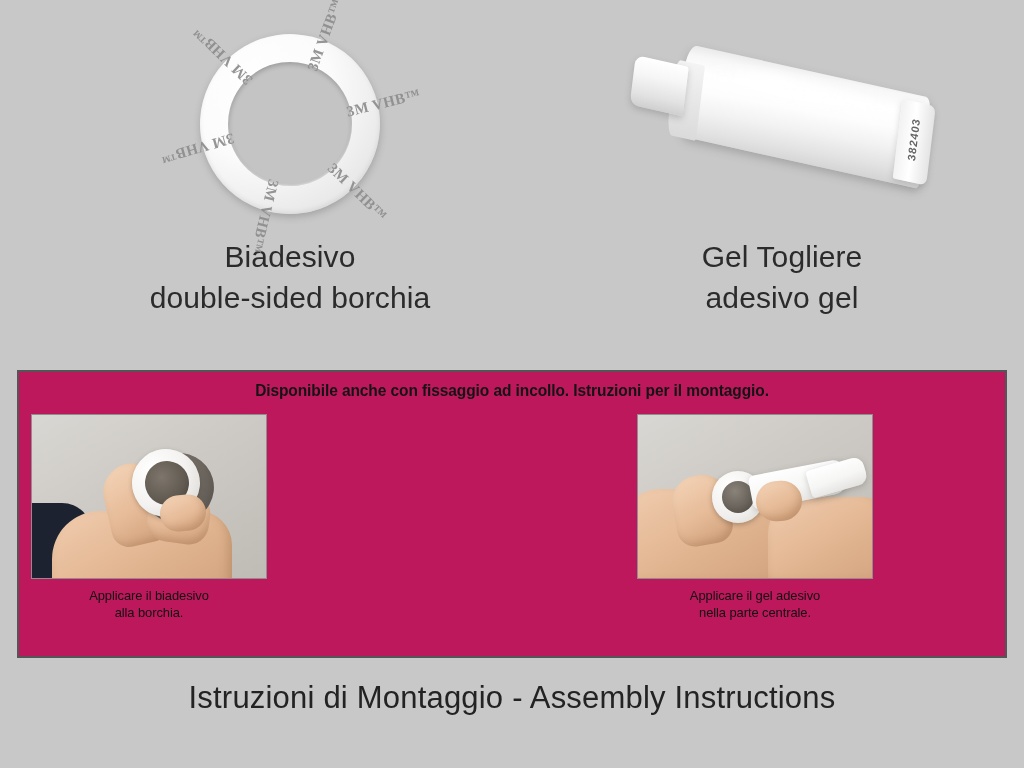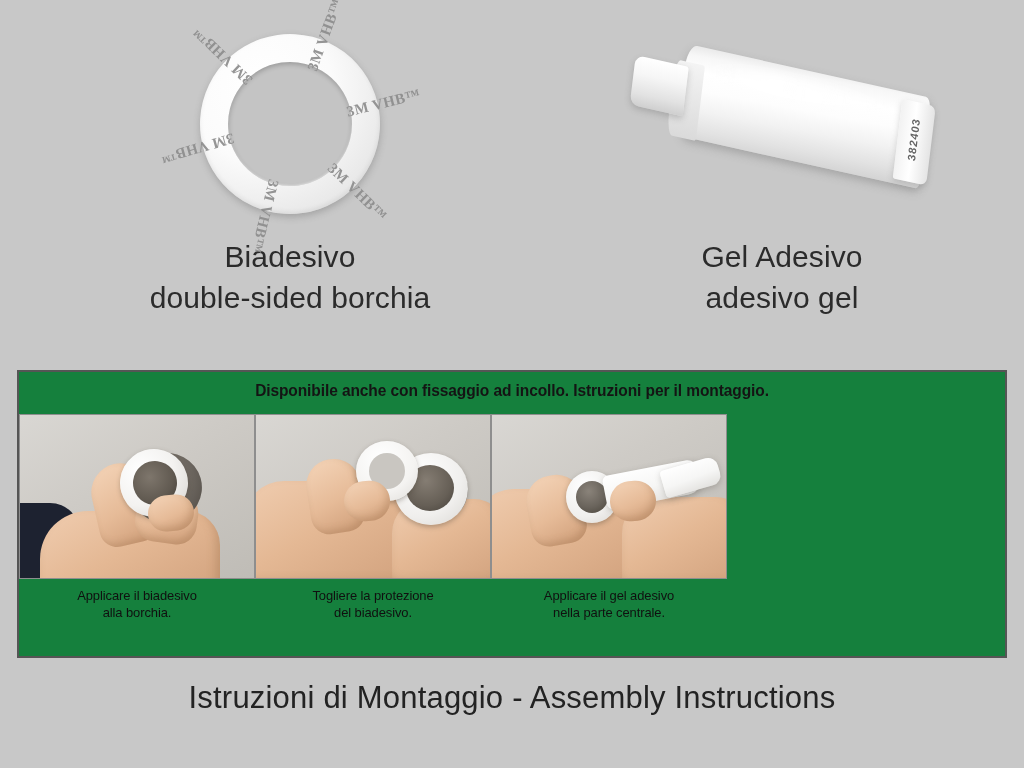--- a/index.html
+++ b/index.html
@@ -167,41 +167,41 @@
   .product-caption .l1 { display: block; }
   .product-caption .l2 { display: block; }
 
   
   .instruction-panel {
     position: absolute;
     left: 17px;
     top: 370px;
     width: 990px;
     height: 288px;
-    background: #15803d;
+    background: #be185d;
     border: 2px solid #555555;
     box-sizing: border-box;
   }
   .panel-heading {
     text-align: center;
     color: #141414;
     font-family: "Liberation Sans", sans-serif;
     font-size: 16.5px;
     font-weight: 700;
     letter-spacing: -0.1px;
     margin-top: 9px;
     transform: scaleX(0.94);
   }
   .steps-row {
     position: absolute;
-    left: 0;
+    left: 12px;
     top: 42px;
     width: 842px;
     display: flex;
-    justify-content: flex-start;
+    justify-content: space-between;
   }
   .step {
     width: 236px;
   }
   .step-photo {
     position: relative;
     width: 236px;
     height: 165px;
     border: 1px solid #8e8e8e;
     box-sizing: border-box;
@@ -321,21 +321,21 @@
         <div class="tube-body">
           <div class="tube-sheen"></div>
         </div>
         <div class="tube-shoulder"></div>
         <div class="tube-cap"></div>
         <div class="tube-crimp"></div>
         <div class="tube-code">382403</div>
       </div>
     </div>
     <div class="product-caption">
-      <span class="l1">Gel Adesivo</span>
+      <span class="l1">Gel Togliere</span>
       <span class="l2">adesivo gel</span>
     </div>
   </div>
 </div>
 
 <div class="instruction-panel">
 
   <div class="panel-heading">Disponibile anche con fissaggio ad incollo. Istruzioni per il montaggio.</div>
 
   <div class="steps-row">
@@ -353,40 +353,20 @@
           <div class="socket-dark" style="left:113px; top:46px; width:44px; height:44px; transform:rotate(-16deg); background:radial-gradient(circle at 42% 34%, #7e766c 0%, #615a51 60%, #423c35 100%);"></div>
           <div class="finger" style="left:128px; top:80px; width:46px; height:36px; border-radius:20px; transform:rotate(-6deg);"></div>
         </div>
       </div>
       <div class="step-caption">
         <span class="l1">Applicare il biadesivo</span>
         <span class="l2">alla borchia.</span>
       </div>
     </div>
 
-    <div class="step">
-      <div class="step-photo">
-        <div class="scene">
-          <div class="bg-wall-grey"></div>
-          <div class="hand" style="left:-12px; top:66px;  width:172px; height:106px; border-radius:40px 40px 12px 12px;"></div>
-          <div class="hand" style="left:136px; top:84px;  width:112px; height:88px;  border-radius:34px 30px 12px 12px;"></div>
-          <div class="finger" style="left:52px;  top:44px;  width:54px;  height:74px;  border-radius:26px 26px 18px 18px; transform:rotate(-9deg);"></div>
-          <div class="socket-dark" style="left:142px; top:42px; width:70px; height:66px;"></div>
-          <div class="ring-small" style="left:138px; top:38px; width:74px; height:72px;"></div>
-          <div class="socket-dark" style="left:150px; top:50px; width:48px; height:46px; background:radial-gradient(circle at 42% 34%, #857d73 0%, #665f56 60%, #45403a 100%);"></div>
-          <div class="ring-small" style="left:100px; top:26px; width:62px; height:60px; background:radial-gradient(circle at 40% 30%, #ffffff, #f4f3f1 60%, #dedcd8 100%);"></div>
-          <div style="position:absolute; left:113px; top:38px; width:36px; height:36px; border-radius:50%; background:#c9c6c1;"></div>
-          <div class="finger" style="left:88px; top:66px; width:46px; height:40px; border-radius:20px; transform:rotate(-4deg);"></div>
-        </div>
-      </div>
-      <div class="step-caption">
-        <span class="l1">Togliere la protezione</span>
-        <span class="l2">del biadesivo.</span>
-      </div>
-    </div>
 
     <div class="step">
       <div class="step-photo">
         <div class="scene">
           <div class="bg-wall-grey"></div>
           <div class="hand" style="left:-18px; top:74px;  width:166px; height:100px; border-radius:40px 34px 12px 12px;"></div>
           <div class="hand" style="left:130px; top:82px;  width:124px; height:92px;  border-radius:36px 30px 12px 12px;"></div>
           <div class="finger" style="left:36px;  top:60px;  width:56px;  height:70px;  border-radius:26px 26px 18px 18px; transform:rotate(-10deg);"></div>
           <div class="ring-small" style="left:74px; top:56px; width:52px; height:52px;"></div>
           <div class="socket-dark" style="left:84px; top:66px; width:32px; height:32px; background:radial-gradient(circle at 40% 32%, #8a837a 0%, #6a645c 55%, #484339 100%);"></div>

